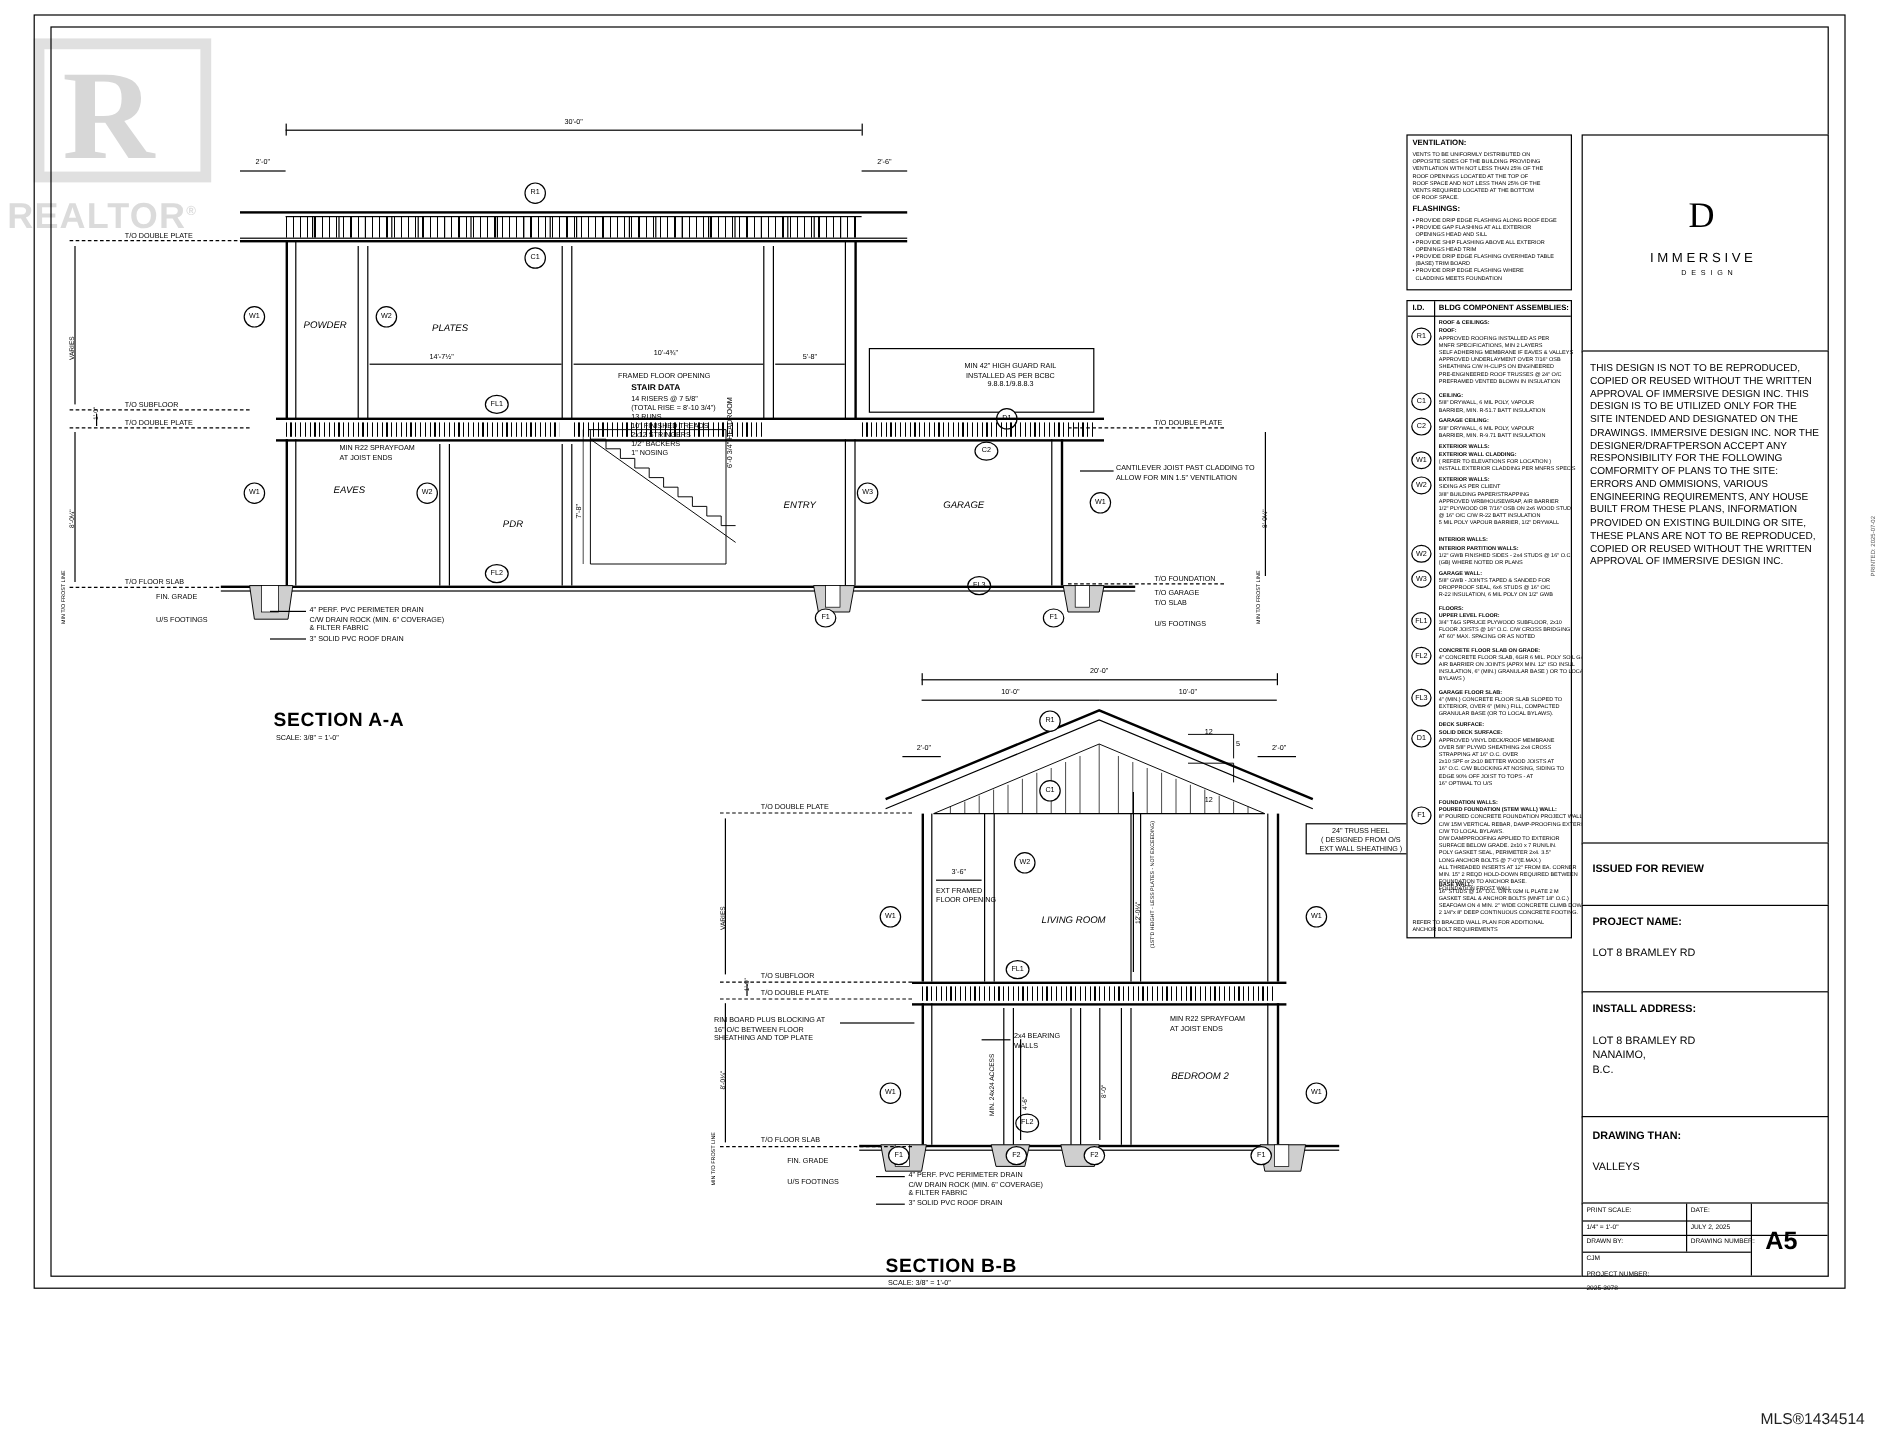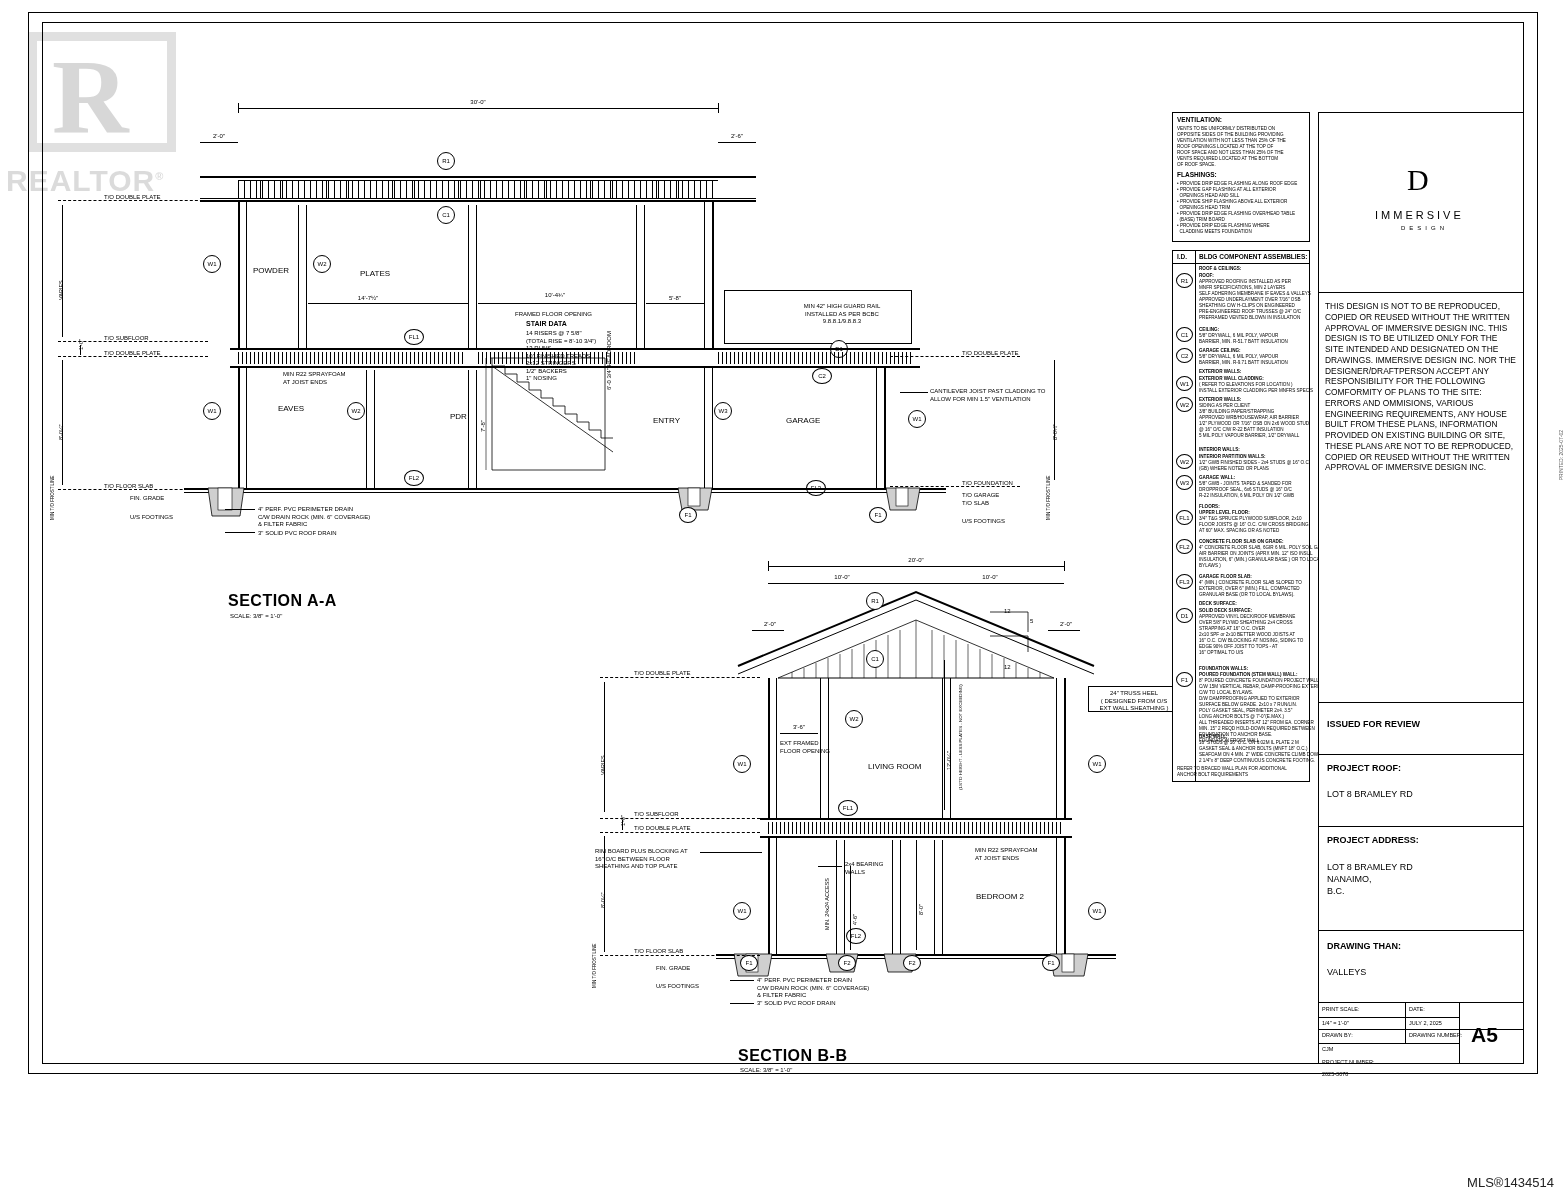--- a/index.html
+++ b/index.html
@@ -22,21 +22,21 @@
   .vl{width:1px;}
   .hl2{height:2px;}
   .vl2{width:2px;}
   .dash-h{position:absolute;height:0;border-top:1px dashed #000;}
   .circ{position:absolute;border:1px solid #000;border-radius:50%;display:flex;align-items:center;justify-content:center;font-size:6px;background:#fff;}
   .box{position:absolute;border:1px solid #000;background:#fff;}
   .hatch{position:absolute;background:
      repeating-linear-gradient(90deg,#000 0 1px,transparent 1px 6px);}
   .hatch-dense{position:absolute;background:
      repeating-linear-gradient(90deg,#000 0 1px,transparent 1px 4px);}
-  .rmname{position:absolute;font-size:8px;}
+  .rmname{position:absolute;font-size:8px;font-style:italic;}
   .sectitle{position:absolute;font-size:16px;font-weight:bold;letter-spacing:.5px;}
   .secsub{position:absolute;font-size:6px;}
 
   
   .panel{position:absolute;border:1px solid #000;background:#fff;}
   .ptitle{font-size:6.5px;font-weight:bold;}
   .ptxt{font-size:4.6px;line-height:1.3;}
   .logoD{position:absolute;font-family:"Liberation Serif",serif;font-size:30px;}
   .logoname{position:absolute;font-size:11px;letter-spacing:3px;}
   .logosub{position:absolute;font-size:6px;letter-spacing:4px;}
@@ -153,21 +153,21 @@
     <div class="ln vl" style="left:704px;top:366px;height:122px;"></div>
     <div class="ln vl2" style="left:884px;top:366px;height:122px;"></div>
     <div class="ln vl" style="left:876px;top:366px;height:122px;"></div>
 
     <div class="circ" style="left:203px;top:402px;width:16px;height:16px;">W1</div>
     <div class="circ" style="left:347px;top:402px;width:16px;height:16px;">W2</div>
     <div class="circ" style="left:714px;top:402px;width:16px;height:16px;">W3</div>
     <div class="circ" style="left:908px;top:410px;width:16px;height:16px;">W1</div>
 
     <div class="rmname" style="left:278px;top:404px;">EAVES</div>
-    <div class="rmname" style="left:419px;top:412px;margin-left:31px;">PDR</div>
+    <div class="rmname" style="left:419px;top:432px;">PDR</div>
     <div class="rmname" style="left:653px;top:416px;">ENTRY</div>
     <div class="rmname" style="left:786px;top:416px;">GARAGE</div>
 
     <div class="circ" style="left:404px;top:470px;width:18px;height:14px;">FL2</div>
     <div class="circ" style="left:806px;top:480px;width:18px;height:14px;">FL3</div>
 
     <svg style="position:absolute;left:470px;top:330px;width:170px;height:160px;">
       <polyline points="20,28 20,28 135,28 135,140 22,140 22,28" fill="none" stroke="#000" stroke-width="0.8"></polyline>
       <polyline points="22,36 35,36 35,44 47,44 47,52 59,52 59,60 71,60 71,68 83,68 83,76 95,76 95,84 107,84 107,92 119,92 119,100 131,100 131,108 143,108" fill="none" stroke="#000" stroke-width="0.8"></polyline>
       <line x1="22" y1="36" x2="143" y2="122" stroke="#000" stroke-width="0.8"></line>
@@ -552,26 +552,26 @@
 
   <div class="panel" style="left:1318px;top:292px;width:204px;height:410px;">
     <div class="disc" style="left:6px;top:8px;width:192px;">THIS DESIGN IS NOT TO BE REPRODUCED, COPIED OR REUSED WITHOUT THE WRITTEN APPROVAL OF IMMERSIVE DESIGN INC. THIS DESIGN IS TO BE UTILIZED ONLY FOR THE SITE INTENDED AND DESIGNATED ON THE DRAWINGS.  IMMERSIVE DESIGN INC. NOR THE  DESIGNER/DRAFTPERSON ACCEPT ANY RESPONSIBILITY FOR THE FOLLOWING COMFORMITY OF PLANS TO THE SITE: ERRORS AND OMMISIONS, VARIOUS ENGINEERING REQUIREMENTS, ANY HOUSE BUILT FROM THESE PLANS, INFORMATION PROVIDED ON EXISTING BUILDING OR SITE, THESE PLANS ARE NOT TO BE REPRODUCED, COPIED OR REUSED WITHOUT THE WRITTEN APPROVAL OF IMMERSIVE DESIGN INC.</div>
   </div>
 
   <div class="panel" style="left:1318px;top:702px;width:204px;height:52px;">
     <div class="tbrow tbhdr" style="left:8px;top:16px;">ISSUED FOR REVIEW</div>
   </div>
 
   <div class="panel" style="left:1318px;top:754px;width:204px;height:72px;">
-    <div class="tbrow tbhdr" style="left:8px;top:8px;">PROJECT ROOF:</div>
+    <div class="tbrow tbhdr" style="left:8px;top:8px;">PROJECT NAME:</div>
     <div class="tbrow" style="left:8px;top:34px;">LOT 8 BRAMLEY RD</div>
   </div>
 
   <div class="panel" style="left:1318px;top:826px;width:204px;height:104px;">
-    <div class="tbrow tbhdr" style="left:8px;top:8px;">PROJECT ADDRESS:</div>
+    <div class="tbrow tbhdr" style="left:8px;top:8px;">INSTALL ADDRESS:</div>
     <div class="tbrow" style="left:8px;top:34px;white-space:pre;line-height:1.35;">LOT 8 BRAMLEY RD
 NANAIMO,
 B.C.</div>
   </div>
 
   <div class="panel" style="left:1318px;top:930px;width:204px;height:72px;">
     <div class="tbrow tbhdr" style="left:8px;top:10px;">DRAWING THAN:</div>
     <div class="tbrow" style="left:8px;top:36px;">VALLEYS</div>
   </div>
 

